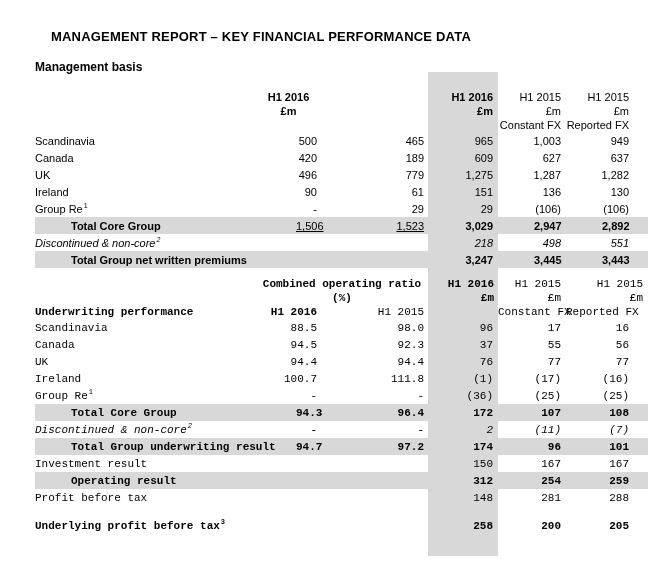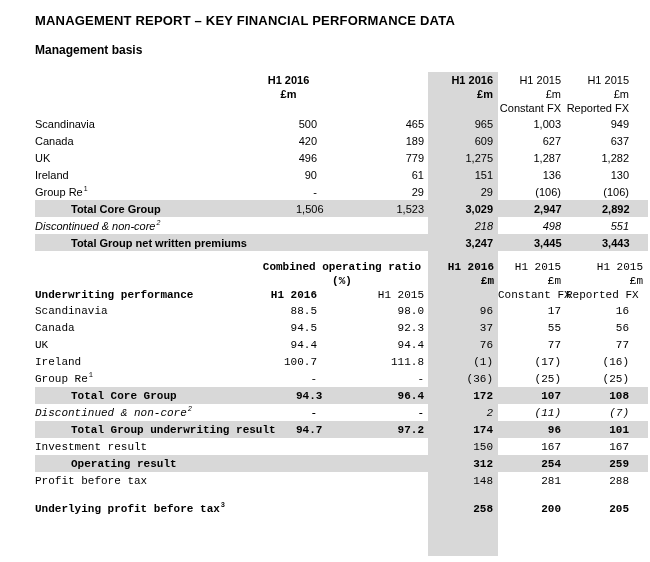--- a/index.html
+++ b/index.html
@@ -7,40 +7,40 @@
     width:650px;height:562px;
     background:#ffffff;color:#000;
     font-family:"Liberation Sans",sans-serif;
     position:relative;overflow:hidden;
   }
   .band{
     position:absolute;left:428px;top:72px;width:70px;height:484px;
     background:#d8d8d8;
   }
   .content{position:relative;padding:13px 2px 0 35px;}
-  h1{font-size:13px;line-height:15px;margin:0;font-weight:bold;letter-spacing:.2px;}
+  h1{font-size:13px;line-height:15px;margin:16px;font-weight:bold;letter-spacing:.2px;}
   h2{font-size:12px;line-height:14px;margin:15px 0 0;font-weight:bold;}
   table{border-collapse:collapse;table-layout:fixed;width:613px;font-size:11px;color:#000;}
   #t1{margin-top:16px;}
   #t2{margin-top:9px;font-family:Liberation Mono, monospace;}
   td{padding:0;vertical-align:bottom;white-space:nowrap;overflow:visible;}
   thead td{height:14px;line-height:13px;}
   tbody td{height:17px;line-height:16px;}
   td:nth-child(2){padding-right:4px;}
   td:nth-child(3){padding-right:4px;}
   td:nth-child(4){padding-right:5px;}
   td:nth-child(5){padding-right:5px;}
   td:nth-child(6){padding-right:19px;}
   .num{text-align:right;}
   .ctr{text-align:center;}
   .b{font-weight:bold;}
   tr.shaded td{background:#d8d8d8;padding-left:36px;}
   tr.bold td{font-weight:bold;}
   tr.italic td{font-style:italic;}
-  tr.bold td.reg{font-weight:normal;}
+  tr.bold td.reg{font-weight:normal;text-decoration:underline;}
   tr.spacer td{height:8px;}
   tr.tall td{height:20px;padding-bottom:3px;}
   sup{font-size:7px;line-height:0;vertical-align:super;margin-left:1px;}
 </style>
 </head>
 <body>
 
 <div class="band"></div>
 
 <div class="content">

